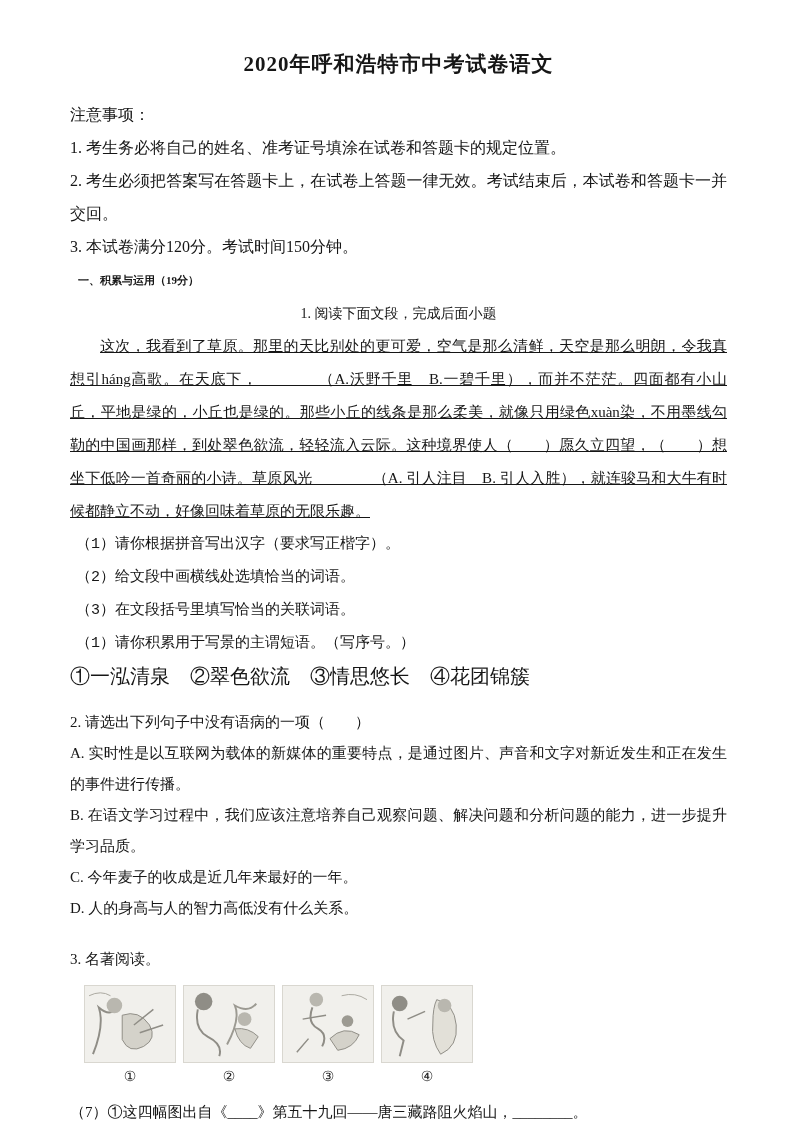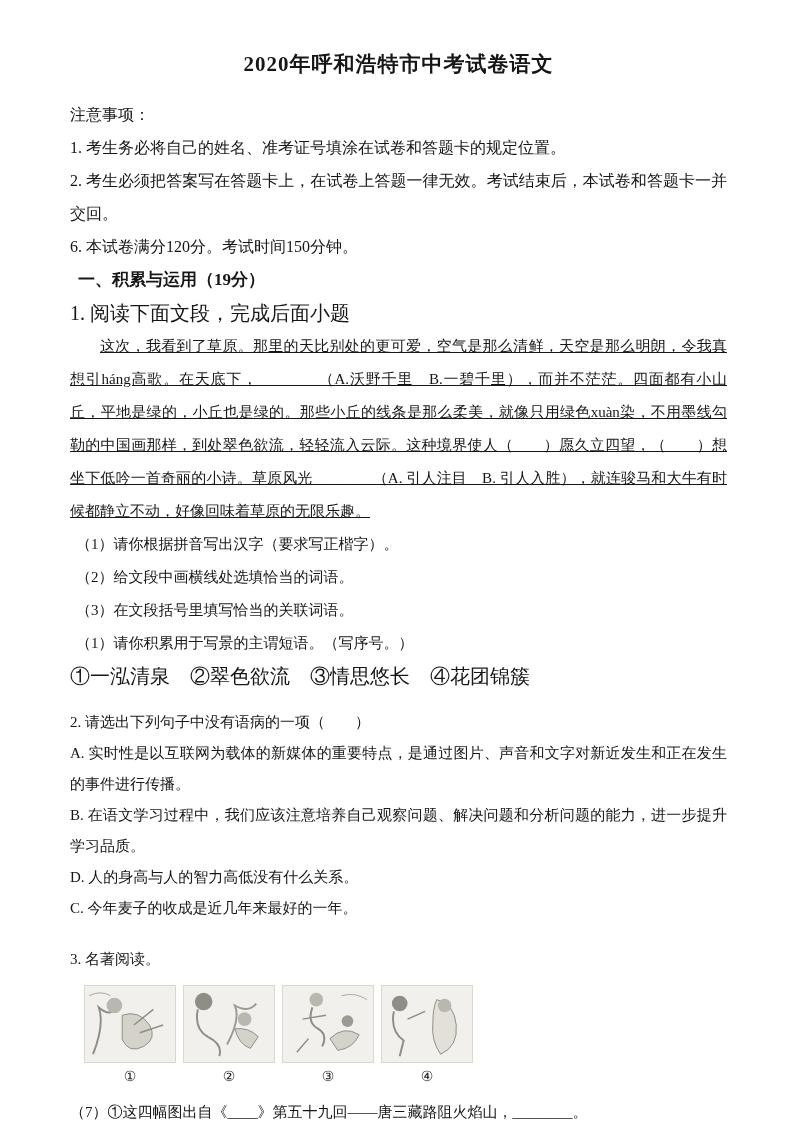--- a/index.html
+++ b/index.html
@@ -22,36 +22,37 @@
     margin-bottom: 20px;
   }
   .notice p {
     font-weight: normal;
     font-size: 16px;
     line-height: 33px;
     text-align: justify;
   }
   .section-heading {
     font-weight: bold;
-    font-size: 17px;
+    font-size: 11px;
     line-height: 34px;
     padding-left: 8px;
   }
-  .stem { font-size: 20px; line-height: 33px; }
+  .stem { font-size: 14px; line-height: 33px; text-align: center; }
   .passage {
     font-size: 15px;
     line-height: 33px;
     text-indent: 2em;
     text-align: justify;
     text-decoration: underline;
   }
   .subs p {
     font-size: 15px;
     line-height: 33px;
     padding-left: 6px;
+    font-family: Liberation Mono, monospace;
   }
   .phrases { font-size: 20px; line-height: 33px; }
   .q2 p { font-size: 15px; line-height: 31px; text-align: justify; }
   .q2 { margin-top: 14px; }
   .q3-stem { font-size: 15px; line-height: 31px; margin-top: 20px; }
   .figures {
     display: flex;
     gap: 7px;
     margin: 10px 0 2px 14px;
   }
@@ -75,43 +76,43 @@
 <body>
 
 <div class="page">
 
   <h1 class="title">2020年呼和浩特市中考试卷语文</h1>
 
   <div class="notice">
     <p>注意事项：</p>
     <p>1. 考生务必将自己的姓名、准考证号填涂在试卷和答题卡的规定位置。</p>
     <p>2. 考生必须把答案写在答题卡上，在试卷上答题一律无效。考试结束后，本试卷和答题卡一并交回。</p>
-    <p>6. 本试卷满分120分。考试时间150分钟。</p>
+    <p>3. 本试卷满分120分。考试时间150分钟。</p>
   </div>
 
   <h2 class="section-heading">一、积累与运用（19分）</h2>
 
   <div class="q1">
     <p class="stem">1. 阅读下面文段，完成后面小题</p>
     <p class="passage">这次，我看到了草原。那里的天比别处的更可爱，空气是那么清鲜，天空是那么明朗，令我真想引háng高歌。在天底下，________（A.沃野千里　B.一碧千里），而并不茫茫。四面都有小山丘，平地是绿的，小丘也是绿的。那些小丘的线条是那么柔美，就像只用绿色xuàn染，不用墨线勾勒的中国画那样，到处翠色欲流，轻轻流入云际。这种境界使人（　　）愿久立四望，（　　）想坐下低吟一首奇丽的小诗。草原风光________（A. 引人注目　B. 引人入胜），就连骏马和大牛有时候都静立不动，好像回味着草原的无限乐趣。</p>
     <div class="subs">
       <p>（1）请你根据拼音写出汉字（要求写正楷字）。</p>
       <p>（2）给文段中画横线处选填恰当的词语。</p>
       <p>（3）在文段括号里填写恰当的关联词语。</p>
       <p>（1）请你积累用于写景的主谓短语。（写序号。）</p>
     </div>
     <p class="phrases">①一泓清泉　②翠色欲流　③情思悠长　④花团锦簇</p>
   </div>
 
   <div class="q2">
     <p>2. 请选出下列句子中没有语病的一项（　　）</p>
     <p>A.  实时性是以互联网为载体的新媒体的重要特点，是通过图片、声音和文字对新近发生和正在发生的事件进行传播。</p>
     <p>B.  在语文学习过程中，我们应该注意培养自己观察问题、解决问题和分析问题的能力，进一步提升学习品质。</p>
+    <p>C.  今年麦子的收成是近几年来最好的一年。</p>
     <p>D.  人的身高与人的智力高低没有什么关系。</p>
-    <p>C.  今年麦子的收成是近几年来最好的一年。</p>
   </div>
 
   <div class="q3">
     <p class="q3-stem">3.  名著阅读。</p>
 
     <div class="figures">
 
       <figure>
         <div class="fig-img">
           <svg viewBox="0 0 92 78" xmlns="http://www.w3.org/2000/svg">

